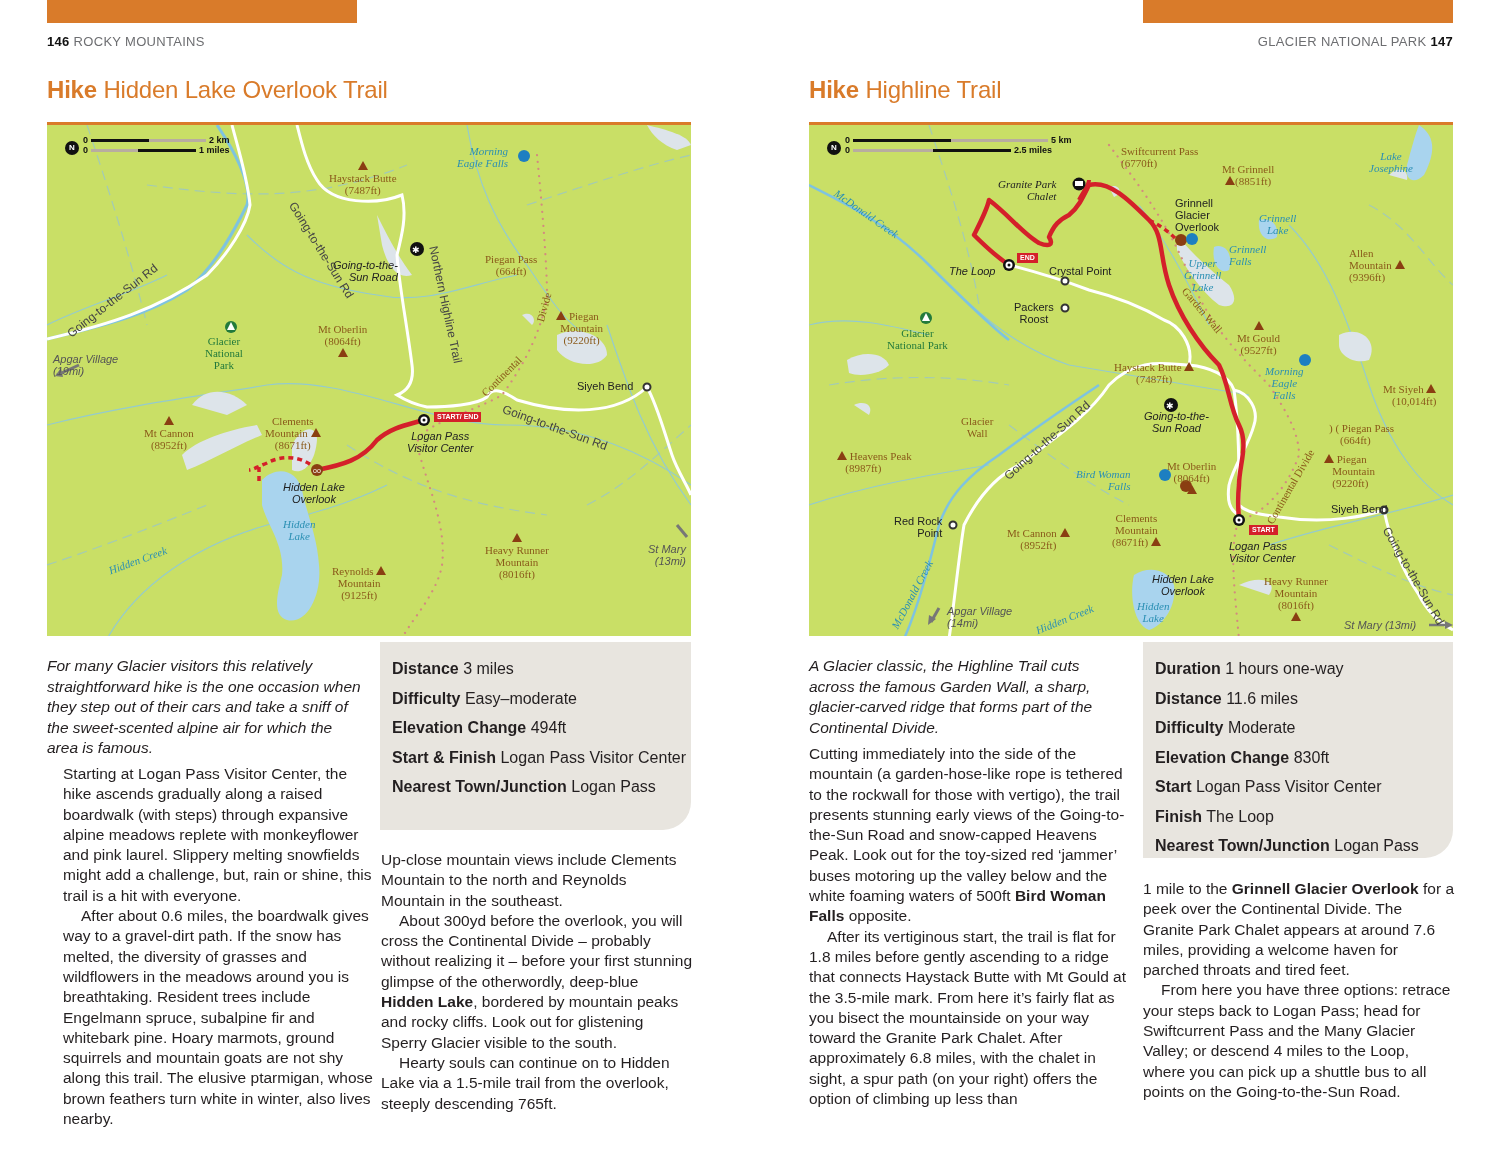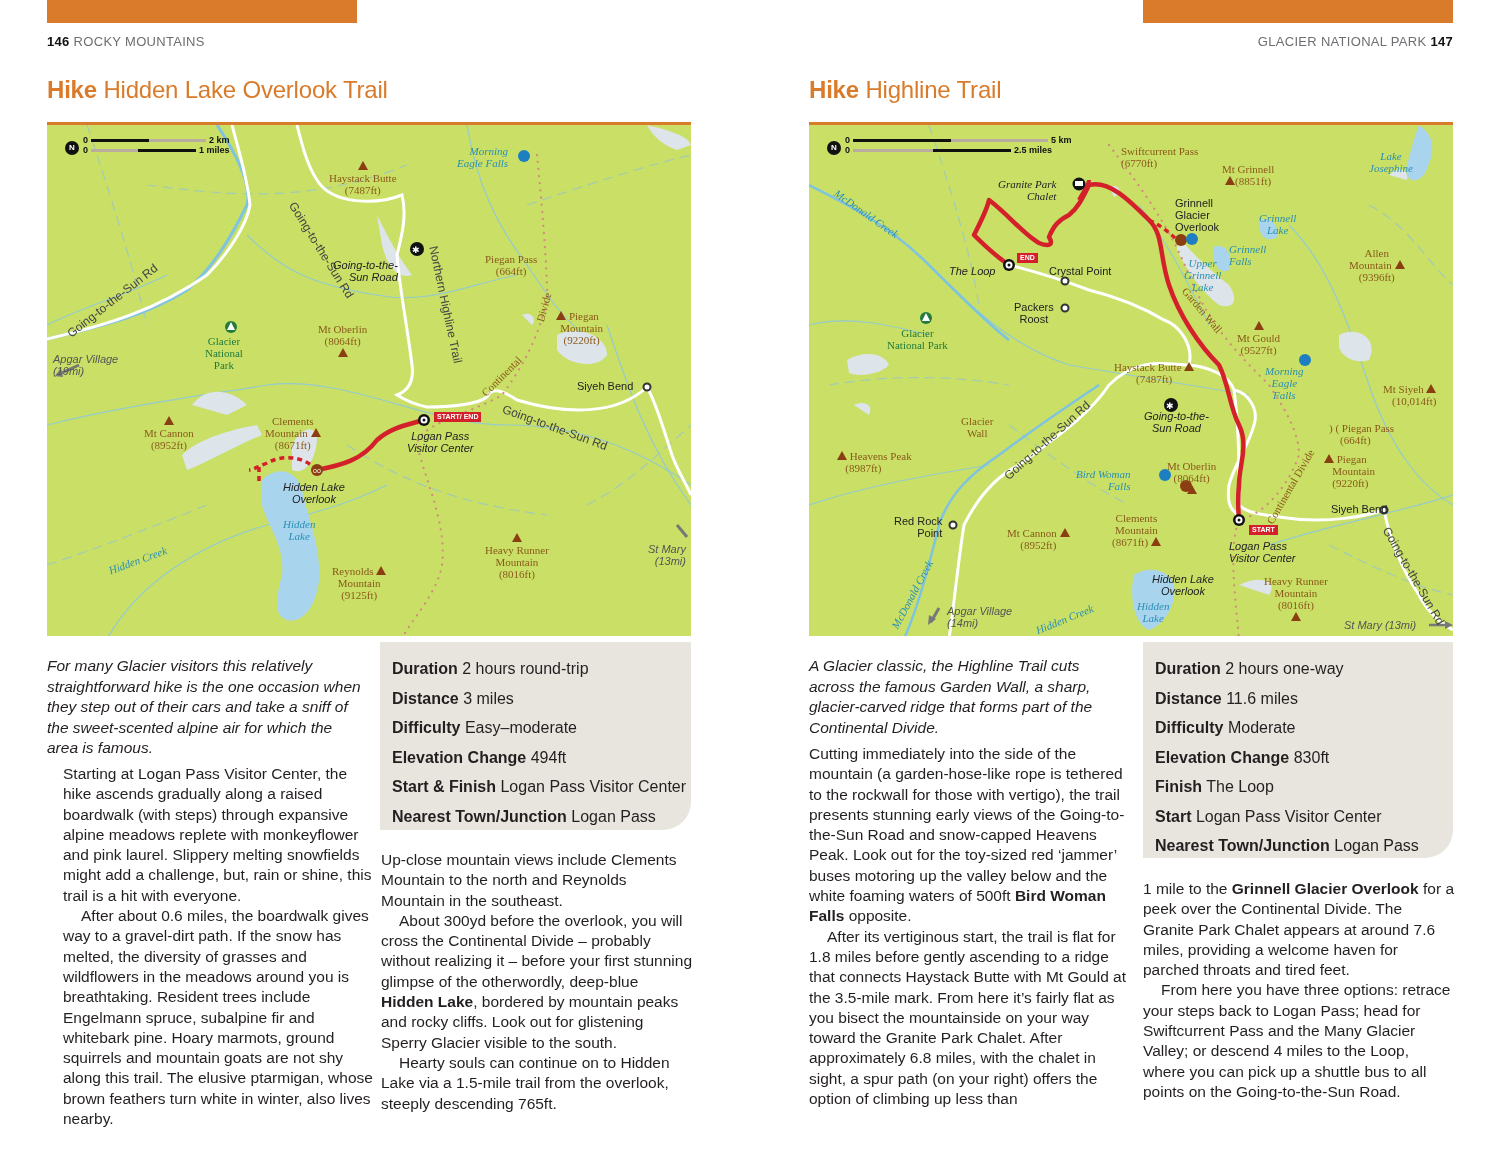--- a/index.html
+++ b/index.html
@@ -166,21 +166,20 @@
   <div class="lbl gray-it" style="left:601px;top:418px;text-align:right;"><span>St Mary</span><br><span>(13mi)</span></div>
 </div>
 
 <div class="intro" style="left:47px;top:656px;width:320px;">For many Glacier visitors this relatively straightforward hike is the one occasion when they step out of their cars and take a sniff of the sweet-scented alpine air for which the area is famous.</div>
 <div class="body-text" style="left:63px;top:764px;width:315px;">
   <p>Starting at Logan Pass Visitor Center, the hike ascends gradually along a raised boardwalk (with steps) through expansive alpine meadows replete with monkeyflower and pink laurel. Slippery melting snowfields might add a challenge, but, rain or shine, this trail is a hit with everyone.</p>
   <p class="ind">After about 0.6 miles, the boardwalk gives way to a gravel-dirt path. If the snow has melted, the diversity of grasses and wildflowers in the meadows around you is breathtaking. Resident trees include Engelmann spruce, subalpine fir and whitebark pine. Hoary marmots, ground squirrels and mountain goats are not shy along this trail. The elusive ptarmigan, whose brown feathers turn white in winter, also lives nearby.</p>
 </div>
 
 <div class="infobox" style="left:380px;top:642px;width:311px;height:188px;">
-  <div class="row"><b>Duration</b> <span>2 hours round-trip</span></div>
   <div class="row"><b>Distance</b> <span>3 miles</span></div>
   <div class="row"><b>Difficulty</b> <span>Easy–moderate</span></div>
   <div class="row"><b>Elevation Change</b> <span>494ft</span></div>
   <div class="row"><b>Start &amp; Finish</b> <span>Logan Pass Visitor Center</span></div>
   <div class="row"><b>Nearest Town/Junction</b> <span>Logan Pass</span></div>
 </div>
 
 <div class="body-text" style="left:381px;top:850px;width:312px;">
   <p>Up-close mountain views include Clements Mountain to the north and Reynolds Mountain in the southeast.</p>
   <p class="ind"><span>About 300yd before the overlook, you will cross the Continental Divide – probably without realizing it – before your first stunning glimpse of the otherwordly, deep-blue </span><b>Hidden Lake</b><span>, bordered by mountain peaks and rocky cliffs. Look out for glistening Sperry Glacier visible to the south.</span></p>
@@ -299,21 +298,21 @@
   <div class="lbl place" style="left:366px;top:72px;text-align:left;"><span>Grinnell</span><br><span>Glacier</span><br><span>Overlook</span></div>
   <div class="lbl water" style="left:450px;top:87px;"><span>Grinnell</span><br><span>Lake</span></div>
   <div class="lbl water" style="left:420px;top:118px;text-align:left;"><span>Grinnell</span><br><span>Falls</span></div>
   <div class="lbl water" style="left:375px;top:132px;"><span>Upper</span><br><span>Grinnell</span><br><span>Lake</span></div>
   <div class="lbl water" style="left:30px;top:62px;transform:rotate(35deg);transform-origin:left top;">McDonald Creek</div>
   <div class="badge" style="left:208px;top:128px;">END</div>
   <div class="lbl place it" style="left:140px;top:140px;">The Loop</div>
   <div class="lbl place" style="left:240px;top:140px;">Crystal Point</div>
   <div class="lbl place" style="left:205px;top:176px;text-align:center;"><span>Packers</span><br><span>Roost</span></div>
   <div class="lbl peak" style="left:380px;top:160px;transform:rotate(50deg);transform-origin:left top;">Garden Wall</div>
-  <div class="lbl peak" style="left:540px;top:122px;text-align:center;"><span>Allen</span><br><span>Mountain</span> <span class="tri"></span><br><span>(9396ft)</span></div>
+  <div class="lbl peak" style="left:540px;top:122px;text-align:left;"><span>Allen</span><br><span>Mountain</span> <span class="tri"></span><br><span>(9396ft)</span></div>
   <div class="lbl green" style="left:78px;top:202px;"><span>Glacier</span><br><span>National Park</span></div>
   <div class="lbl peak" style="left:428px;top:195px;"><span class="tri"></span><br><span>Mt Gould</span><br><span>(9527ft)</span></div>
   <div class="lbl water" style="left:456px;top:240px;"><span>Morning</span><br><span>Eagle</span><br><span>Falls</span></div>
   <div class="lbl peak" style="left:305px;top:236px;"><span>Haystack Butte</span> <span class="tri"></span><br><span>(7487ft)</span></div>
   <div class="lbl peak" style="left:574px;top:258px;text-align:right;"><span>Mt Siyeh</span> <span class="tri"></span><br><span>(10,014ft)</span></div>
   <div class="lbl peak" style="left:152px;top:290px;"><span>Glacier</span><br><span>Wall</span></div>
   <div class="lbl place it" style="left:335px;top:285px;"><span>Going-to-the-</span><br><span>Sun Road</span></div>
   <div class="lbl peak" style="left:520px;top:297px;text-align:left;">) ( <span>Piegan Pass</span><br>&nbsp;&nbsp;&nbsp;&nbsp;<span>(664ft)</span></div>
   <div class="lbl peak" style="left:28px;top:325px;text-align:left;"><span class="tri"></span> <span>Heavens Peak</span><br>&nbsp;&nbsp;&nbsp;<span>(8987ft)</span></div>
   <div class="lbl road" style="left:193px;top:348px;transform:rotate(-42deg);transform-origin:left top;">Going-to-the-Sun Rd</div>
@@ -337,25 +336,25 @@
   <div class="lbl gray-it" style="left:535px;top:494px;">St Mary (13mi)</div>
 </div>
 
 <div class="intro" style="left:809px;top:656px;width:318px;">A Glacier classic, the Highline Trail cuts across the famous Garden Wall, a sharp, glacier-carved ridge that forms part of the Continental Divide.</div>
 <div class="body-text" style="left:809px;top:744px;width:318px;">
   <p><span>Cutting immediately into the side of the mountain (a garden-hose-like rope is tethered to the rockwall for those with vertigo), the trail presents stunning early views of the Going-to-the-Sun Road and snow-capped Heavens Peak. Look out for the toy-sized red ‘jammer’ buses motoring up the valley below and the white foaming waters of 500ft </span><b>Bird Woman Falls</b><span> opposite.</span></p>
   <p class="ind">After its vertiginous start, the trail is flat for 1.8 miles before gently ascending to a ridge that connects Haystack Butte with Mt Gould at the 3.5-mile mark. From here it’s fairly flat as you bisect the mountainside on your way toward the Granite Park Chalet. After approximately 6.8 miles, with the chalet in sight, a spur path (on your right) offers the option of climbing up less than</p>
 </div>
 
 <div class="infobox" style="left:1143px;top:642px;width:310px;height:216px;">
-  <div class="row"><b>Duration</b> <span>2 hours one-way</span></div>
+  <div class="row"><b>Duration</b> <span>1 hours one-way</span></div>
   <div class="row"><b>Distance</b> <span>11.6 miles</span></div>
   <div class="row"><b>Difficulty</b> <span>Moderate</span></div>
   <div class="row"><b>Elevation Change</b> <span>830ft</span></div>
+  <div class="row"><b>Start</b> <span>Logan Pass Visitor Center</span></div>
   <div class="row"><b>Finish</b> <span>The Loop</span></div>
-  <div class="row"><b>Start</b> <span>Logan Pass Visitor Center</span></div>
   <div class="row"><b>Nearest Town/Junction</b> <span>Logan Pass</span></div>
 </div>
 
 <div class="body-text" style="left:1143px;top:879px;width:312px;">
   <p><span>1 mile to the </span><b>Grinnell Glacier Overlook</b><span> for a peek over the Continental Divide. The Granite Park Chalet appears at around 7.6 miles, providing a welcome haven for parched throats and tired feet.</span></p>
   <p class="ind">From here you have three options: retrace your steps back to Logan Pass; head for Swiftcurrent Pass and the Many Glacier Valley; or descend 4 miles to the Loop, where you can pick up a shuttle bus to all points on the Going-to-the-Sun Road.</p>
 </div>
 
 </body></html>

